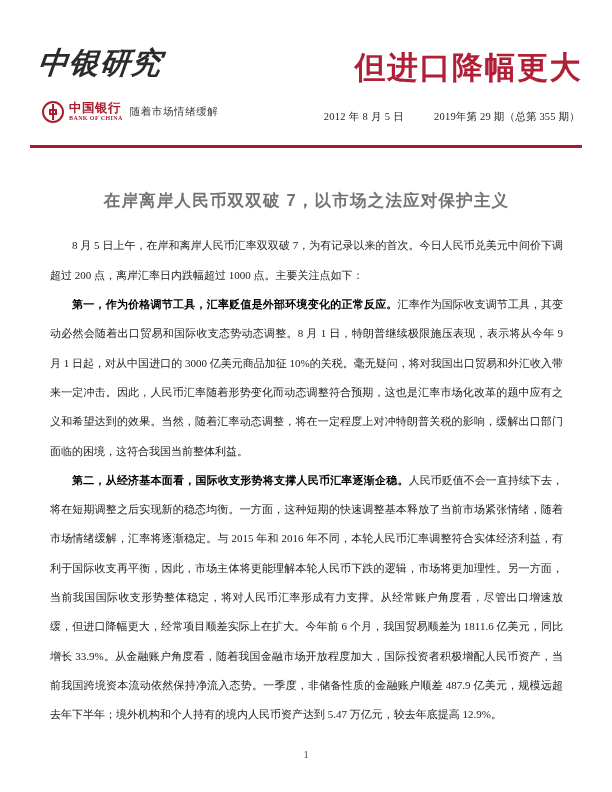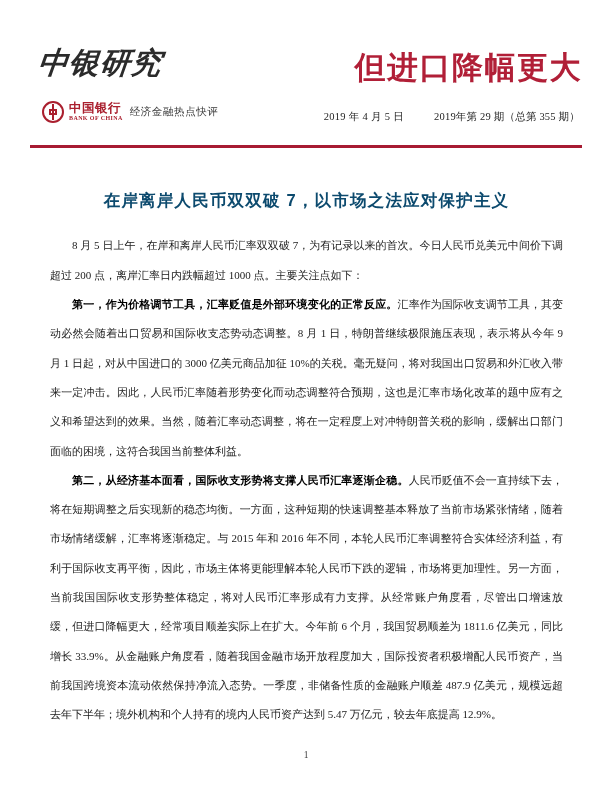--- a/index.html
+++ b/index.html
@@ -162,21 +162,21 @@
     position: absolute;
     left: 50px;
     top: 190px;
     width: 513px;
   }
 
   .art-title {
     text-align: center;
     font-size: 16.5px;
     font-weight: bold;
-    color: #0c4a6e;
+    color: #737373;
     letter-spacing: 1.2px;
     margin: 0 0 20px 0;
     line-height: 1.3;
     font-family: "Liberation Sans", sans-serif;
   }
 
   p.body {
     margin: 0;
     font-size: 11px;
     line-height: 29.3px;
@@ -213,28 +213,28 @@
 
     <div class="brand-block">
       <div class="calligraphy">中银研究</div>
 
       <div class="boc-row">
         <span class="boc-mark"></span>
         <span class="boc-names">
           <span class="boc-cn">中国银行</span>
           <span class="boc-en">BANK OF CHINA</span>
         </span>
-        <span class="institute">经济金融热点快评</span>
+        <span class="institute">随着市场情绪缓解</span>
       </div>
     </div>
 
     <div class="pub-title">但进口降幅更大</div>
 
     <div class="issue-line">
-      <span class="issue-date">2019 年 4 月 5 日</span>
+      <span class="issue-date">2012 年 8 月 5 日</span>
       <span class="issue-no">2019年第 29 期（总第 355 期）</span>
     </div>
   </div>
 
   <div class="rule"></div>
 
   <div class="article">
     <h1 class="art-title">在岸离岸人民币双双破 7，以市场之法应对保护主义</h1>
 
     <p class="body">

